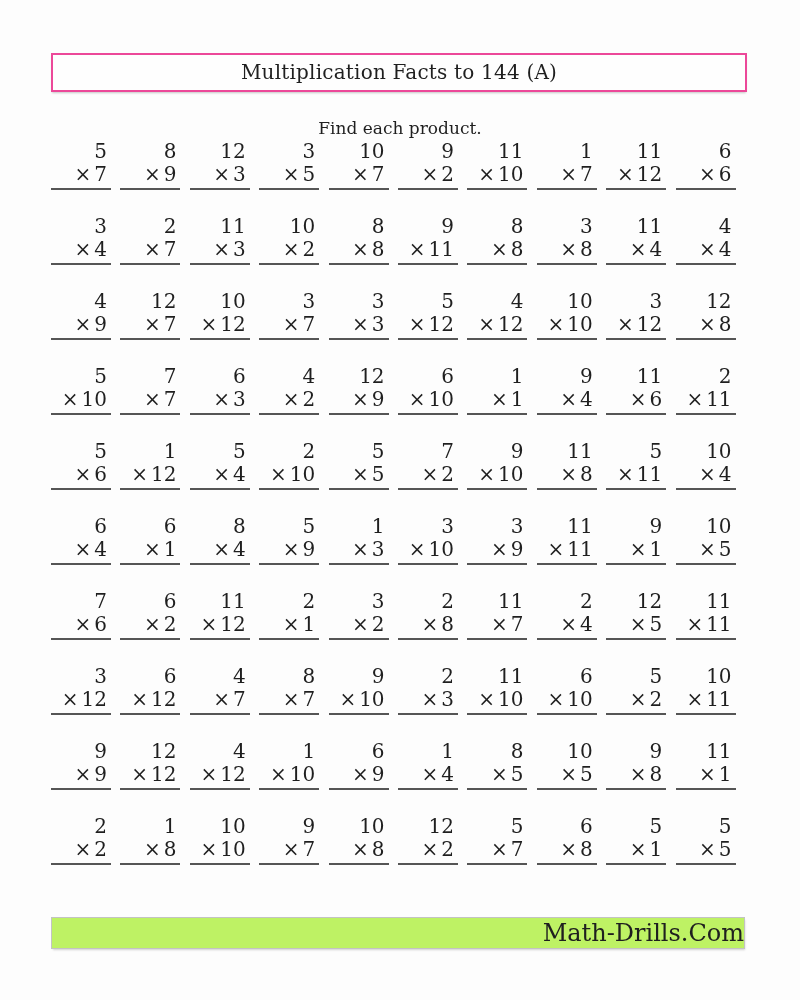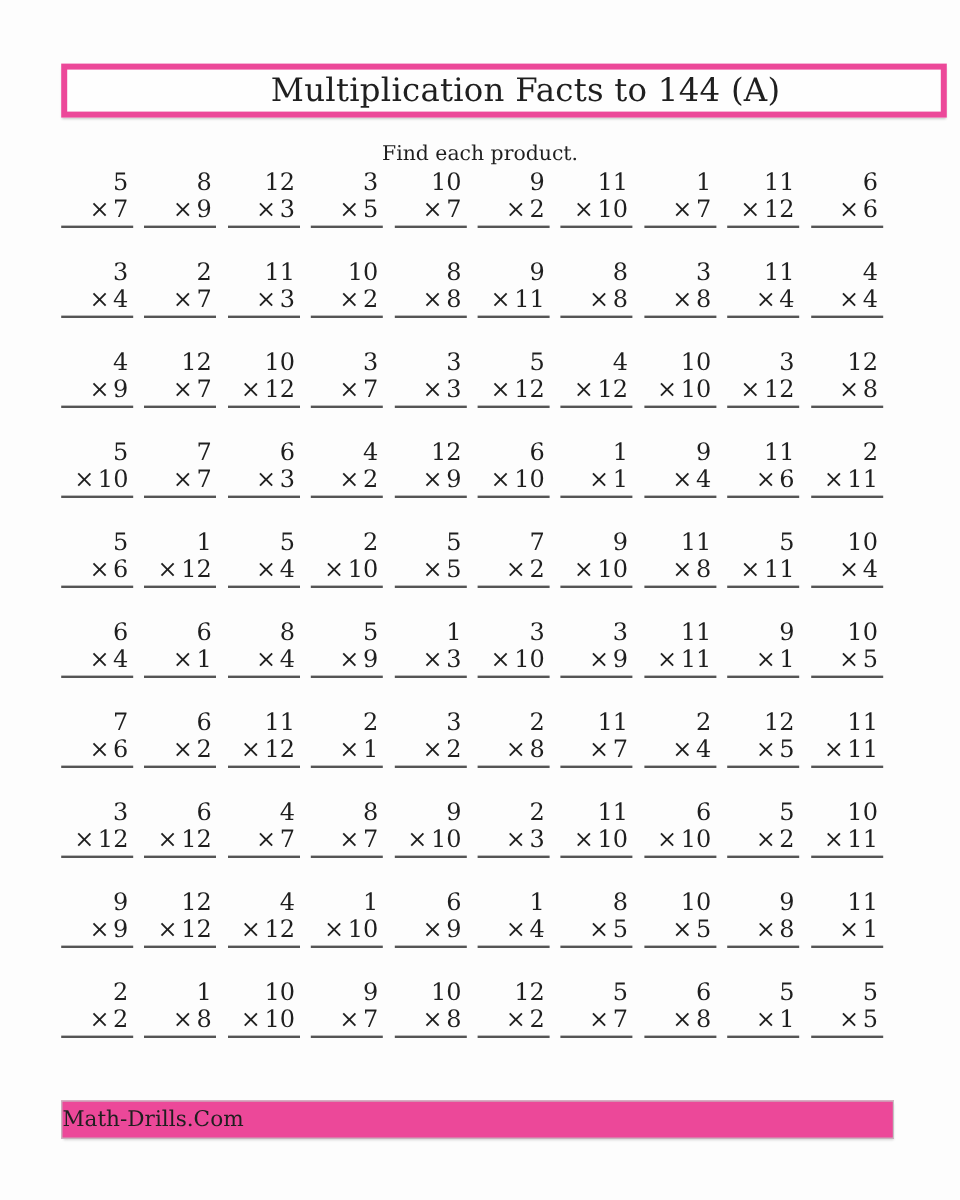--- a/index.html
+++ b/index.html
@@ -6,24 +6,24 @@
   body{
     width:800px;height:1000px;
     background:#fdfdfd;
     font-family:"DejaVu Serif","Liberation Serif",serif;
     color:#1f1f1f;
     position:relative;
     overflow:hidden;
   }
   .title-box{
     position:absolute;left:51px;top:53px;width:692px;height:35px;
-    border:5px solid #ec4899;background:#fefefe;
+    border:2px solid #ec4899;background:#fefefe;
     box-shadow:0 2px 2px -1px rgba(0,0,0,.22);
     text-align:center;line-height:35px;
-    font-size:27px;letter-spacing:.2px;padding-left:36px;
+    font-size:20px;letter-spacing:.2px;
   }
   .subtitle{
     position:absolute;left:0;top:91px;width:100%;
     text-align:center;font-size:17px;margin-top:27px;
   }
   .grid{
     position:absolute;left:51px;top:140px;width:694px;
     display:grid;
     grid-template-columns:repeat(10,1fr);
     grid-auto-rows:75px;
@@ -42,24 +42,24 @@
     white-space:pre;
   }
   .op{padding-right:3px;}
   .answer-line{
     margin-top:2px;
     border-bottom:2px solid #555;
     height:0;
   }
   .footer-box{
     position:absolute;left:51px;top:917px;width:692px;height:30px;
-    border:1px solid #c3c3c3;background:#ec4899;
+    border:1px solid #c3c3c3;background:#bef264;
     box-shadow:1px 2px 2px -1px rgba(0,0,0,.18);
-    text-align:left;line-height:30px;
-    font-size:18px;
+    text-align:right;line-height:30px;
+    font-size:24px;
   }
 </style>
 </head>
 <body>
 
 <div class="title-box">
   <span>Multiplication Facts to 144 (A)</span>
 </div>
 
 <div class="subtitle">Find each product.</div>

